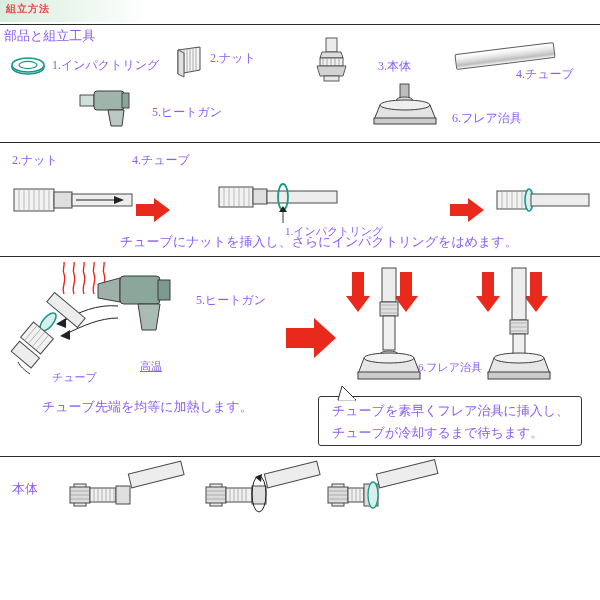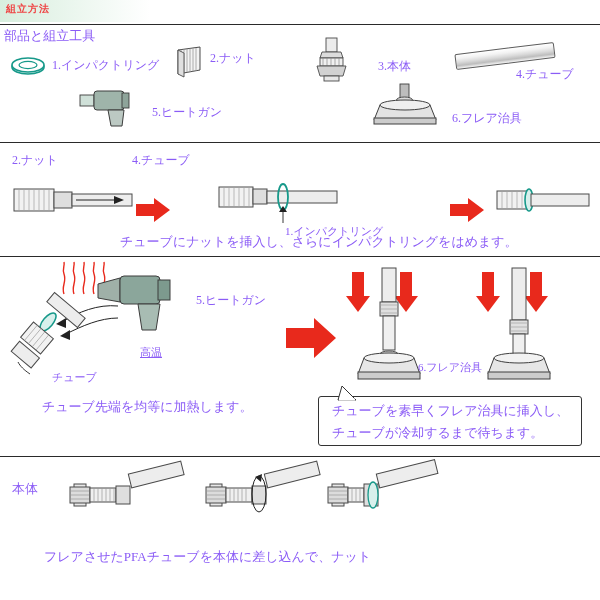--- a/index.html
+++ b/index.html
@@ -194,21 +194,21 @@
     <rect x="60" y="8" width="12" height="20" fill="#7d9a8e" stroke="#3c3c3c" stroke-width="1"></rect>
   </svg>
   <div class="lbl" style="left:196px;top:292px;">5.ヒートガン</div>
 
   <svg style="left:52px;top:300px;width:70px;height:40px;" viewBox="0 0 70 40">
     <path d="M66,6 C46,4 26,12 10,22" fill="none" stroke="#222" stroke-width="1"></path>
     <path d="M66,18 C48,18 30,26 14,34" fill="none" stroke="#222" stroke-width="1"></path>
     <polygon points="14,18 4,24 14,28" fill="#222"></polygon>
     <polygon points="18,30 8,36 18,40" fill="#222"></polygon>
   </svg>
-  <div class="lbl sm" style="left:140px;top:345px;text-decoration:underline;">高温</div>
+  <div class="lbl sm" style="left:140px;top:359px;text-decoration:underline;">高温</div>
 
   <svg style="left:8px;top:300px;width:80px;height:90px;" viewBox="0 0 80 90">
     <rect x="38" y="4" width="40" height="12" fill="#ededed" stroke="#4a4a4a" stroke-width="1" transform="rotate(40 58 10)"></rect>
     <ellipse cx="40" cy="22" rx="5" ry="11" fill="#d8f0ec" stroke="#17998a" stroke-width="1.5" transform="rotate(40 40 22)"></ellipse>
     <rect x="16" y="28" width="26" height="20" fill="#f2f2f2" stroke="#4a4a4a" stroke-width="1" transform="rotate(40 29 38)"></rect>
     <g stroke="#a0a0a0" stroke-width="0.7" transform="rotate(40 29 38)">
       <line x1="21" y1="28" x2="21" y2="48"></line>
         <line x1="26" y1="28" x2="26" y2="48"></line>
       <line x1="31" y1="28" x2="31" y2="48"></line>
         <line x1="36" y1="28" x2="36" y2="48"></line>
@@ -331,15 +331,14 @@
     <g stroke="#9a9a9a" stroke-width="0.7">
       <line x1="42" y1="26" x2="42" y2="40"></line>
         <line x1="46" y1="26" x2="46" y2="40"></line>
         <line x1="50" y1="26" x2="50" y2="40"></line>
     </g>
     <rect x="54" y="22" width="14" height="22" fill="#dedede" stroke="#4a4a4a" stroke-width="1"></rect>
     <ellipse cx="63" cy="33" rx="5" ry="13" fill="#d8f0ec" stroke="#17998a" stroke-width="1.3"></ellipse>
     <rect x="68" y="12" width="60" height="14" fill="#ededed" stroke="#4a4a4a" stroke-width="1" transform="rotate(-14 68 19)"></rect>
   </svg>
 
-  <div class="lbl big" style="left:44px;top:548px;">フレアさせたPFAチューブを本体に差し込んで、ナット</div>
 
 </div>
 
 </body></html>

